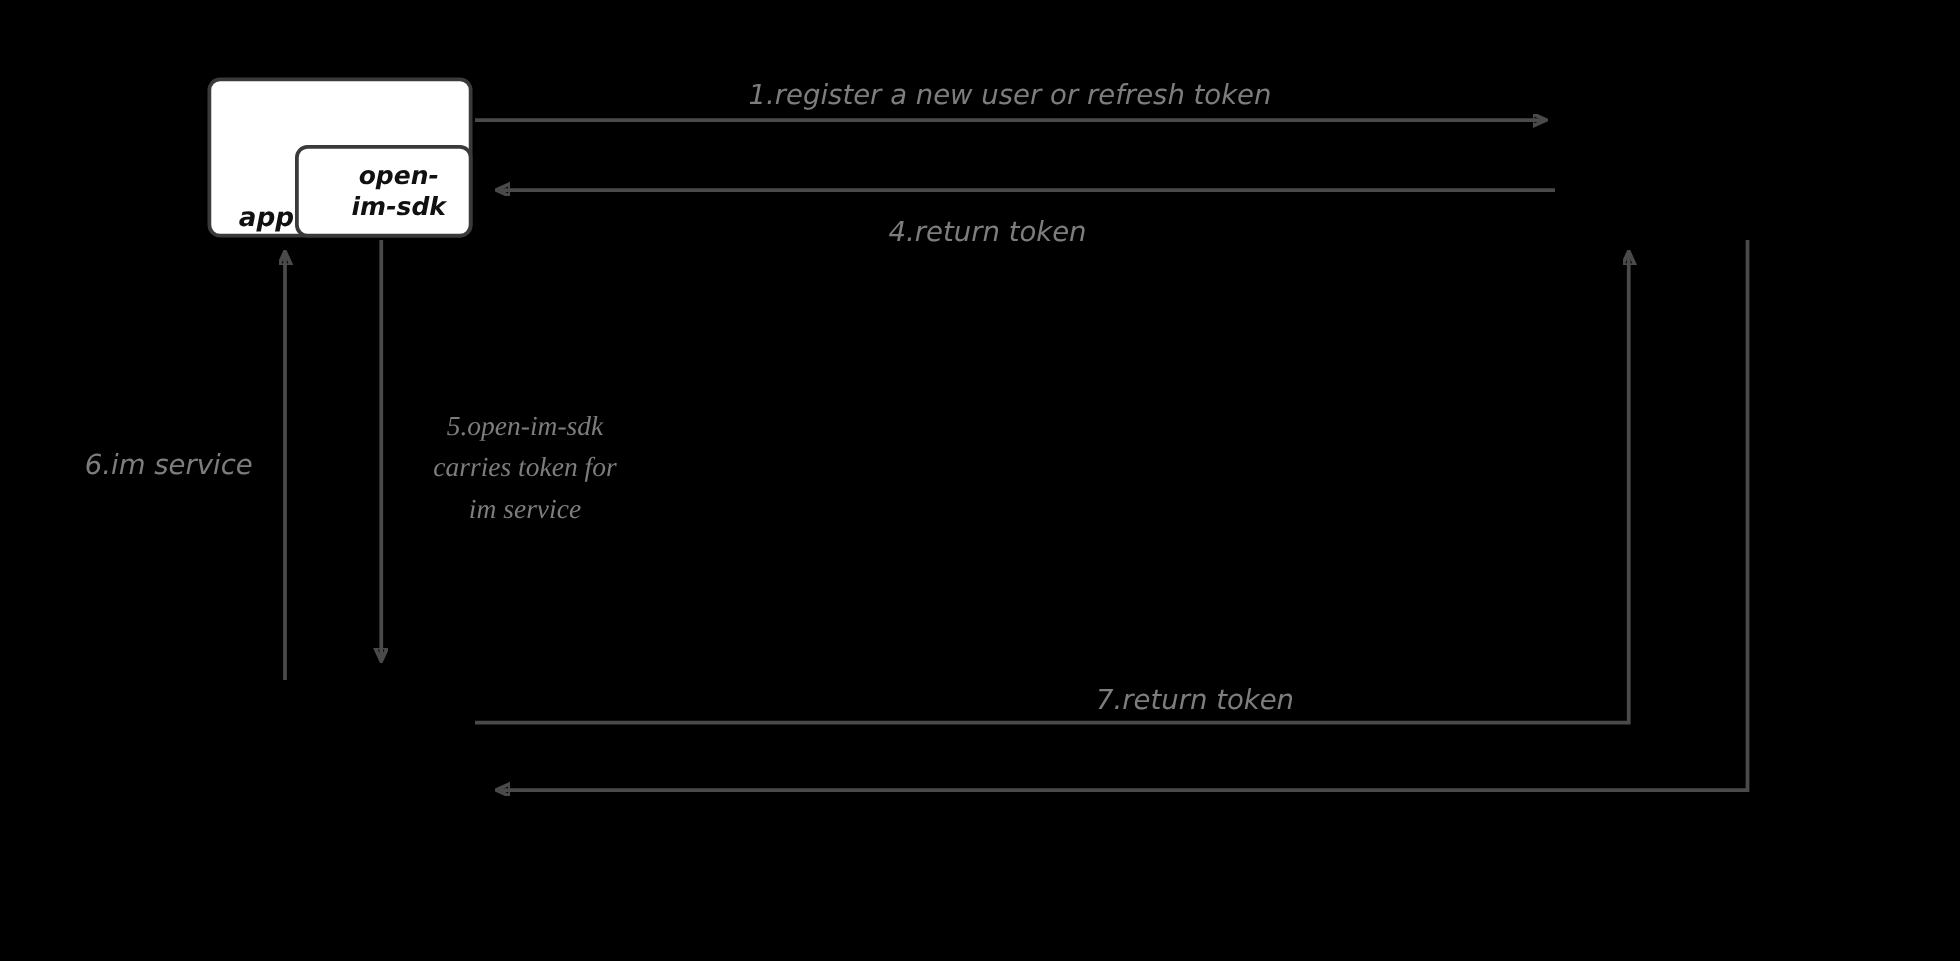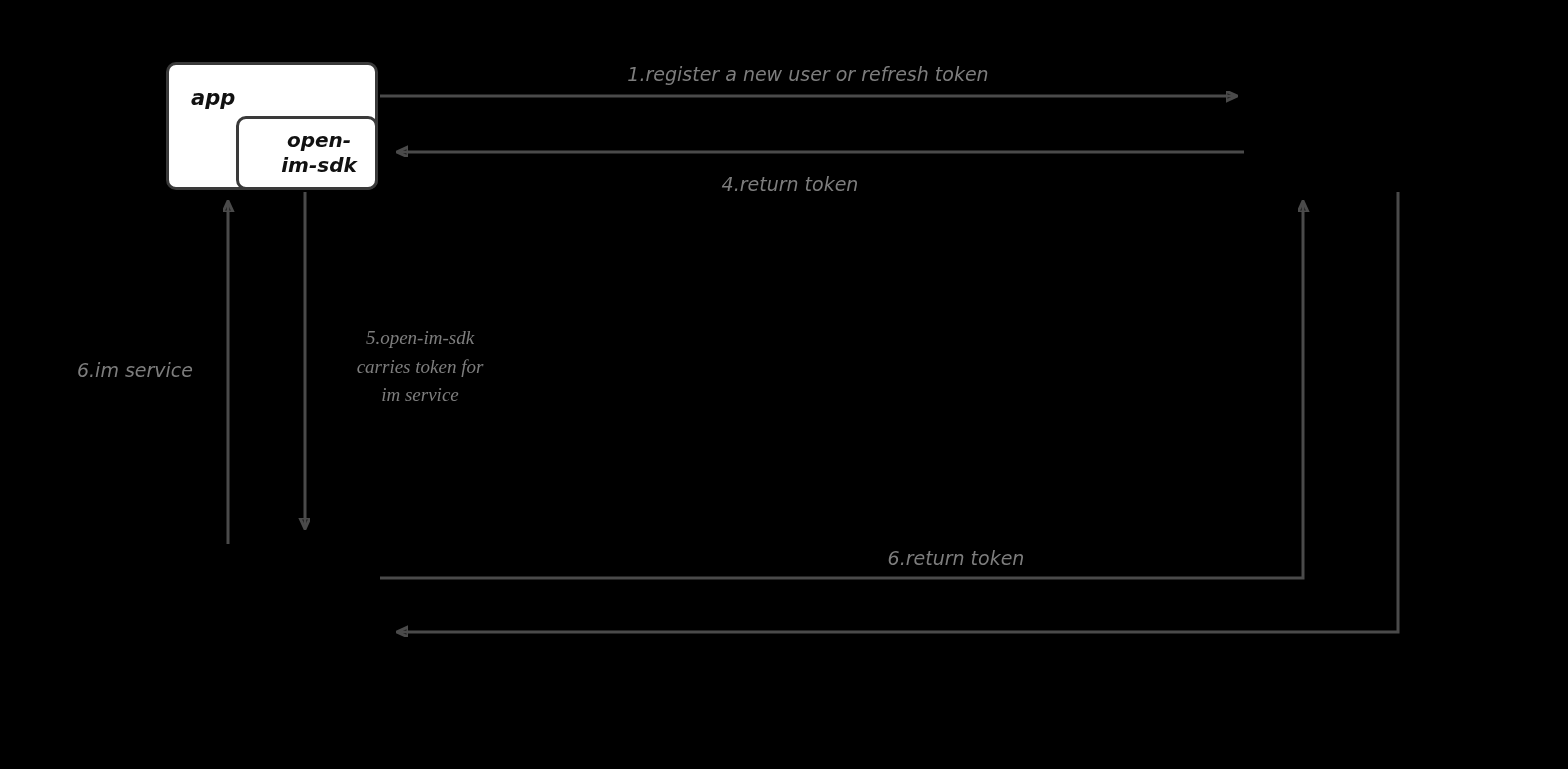--- a/index.html
+++ b/index.html
@@ -29,21 +29,21 @@
     font-style: italic;
     font-weight: bold;
     font-size: 21px;
     line-height: 1.25;
   }
   .node-app {
     left: 166px;
     top: 62px;
     width: 212px;
     height: 128px;
-    align-items: flex-start;
+    align-items: flex-end;
     justify-content: flex-start;
     padding: 20px 0 0 22px;
   }
   .node-sdk {
     left: 236px;
     top: 116px;
     width: 142px;
     height: 74px;
     font-size: 20px;
     padding-left: 24px;
@@ -58,21 +58,21 @@
     left: 166px;
     top: 546px;
     width: 212px;
     height: 128px;
   }
 
   .edge-label {
     position: absolute;
     color: #7d7d7d;
     font-style: italic;
-    font-size: 19px;
+    font-size: 22px;
     line-height: 1.5;
     text-align: center;
     white-space: pre-line;
   }
 
   svg.wires {
     position: absolute;
     left: 0;
     top: 0;
     width: 1568px;
@@ -124,16 +124,16 @@
   <div class="edge-label" style="left:436px; top:60px; width:744px;">1.register a new user or refresh token</div>
 
   <div class="edge-label" style="left:470px; top:170px; width:640px;">4.return token</div>
 
   <div class="edge-label" style="left:40px; top:356px; width:190px; text-align:center;">6.im service</div>
 
   <div class="edge-label" style="left:316px; top:324px; width:208px;font-family:Liberation Serif, serif;">5.open-im-sdk
 carries token for
 im service</div>
 
-  <div class="edge-label" style="left:448px; top:544px; width:1016px;">6.return token</div>
+  <div class="edge-label" style="left:448px; top:544px; width:1016px;">7.return token</div>
 
 
 </div>
 
 </body></html>

